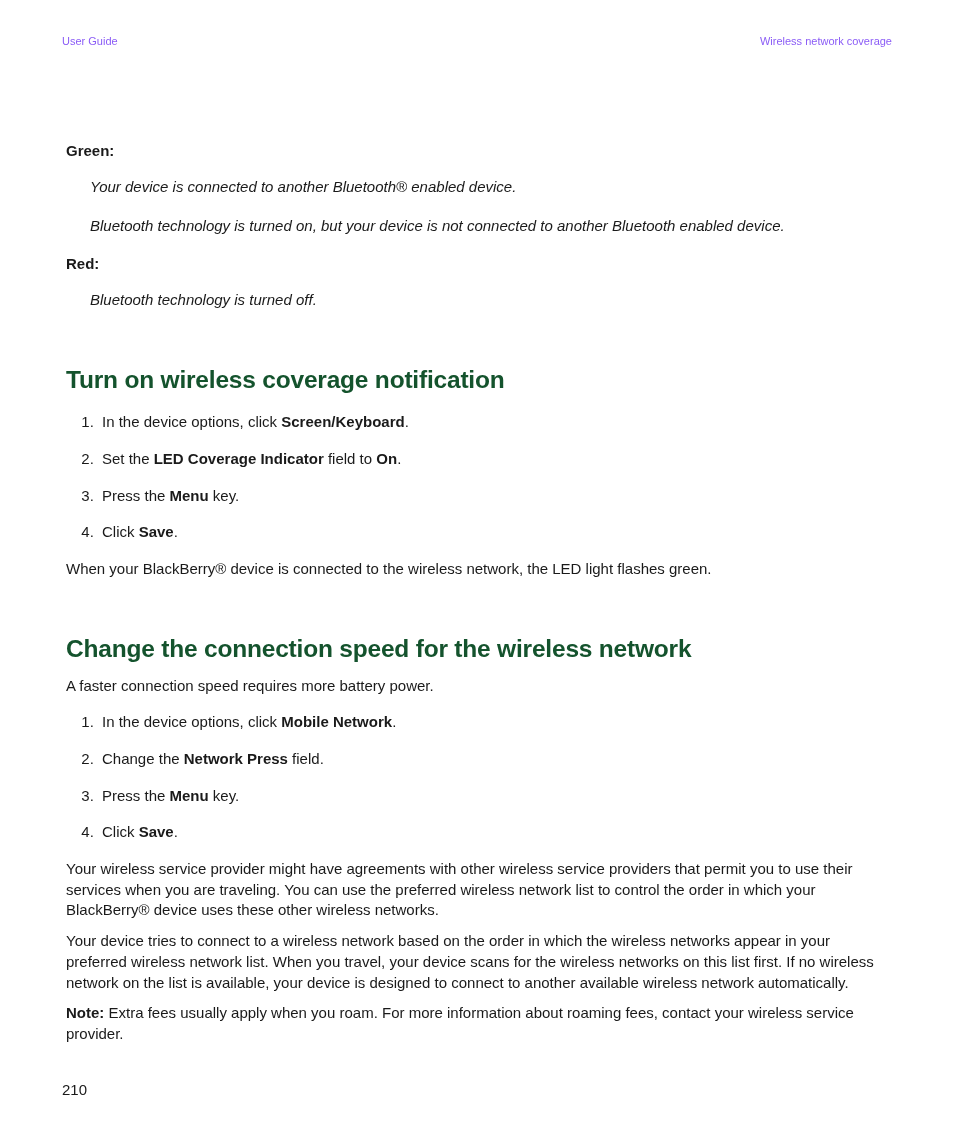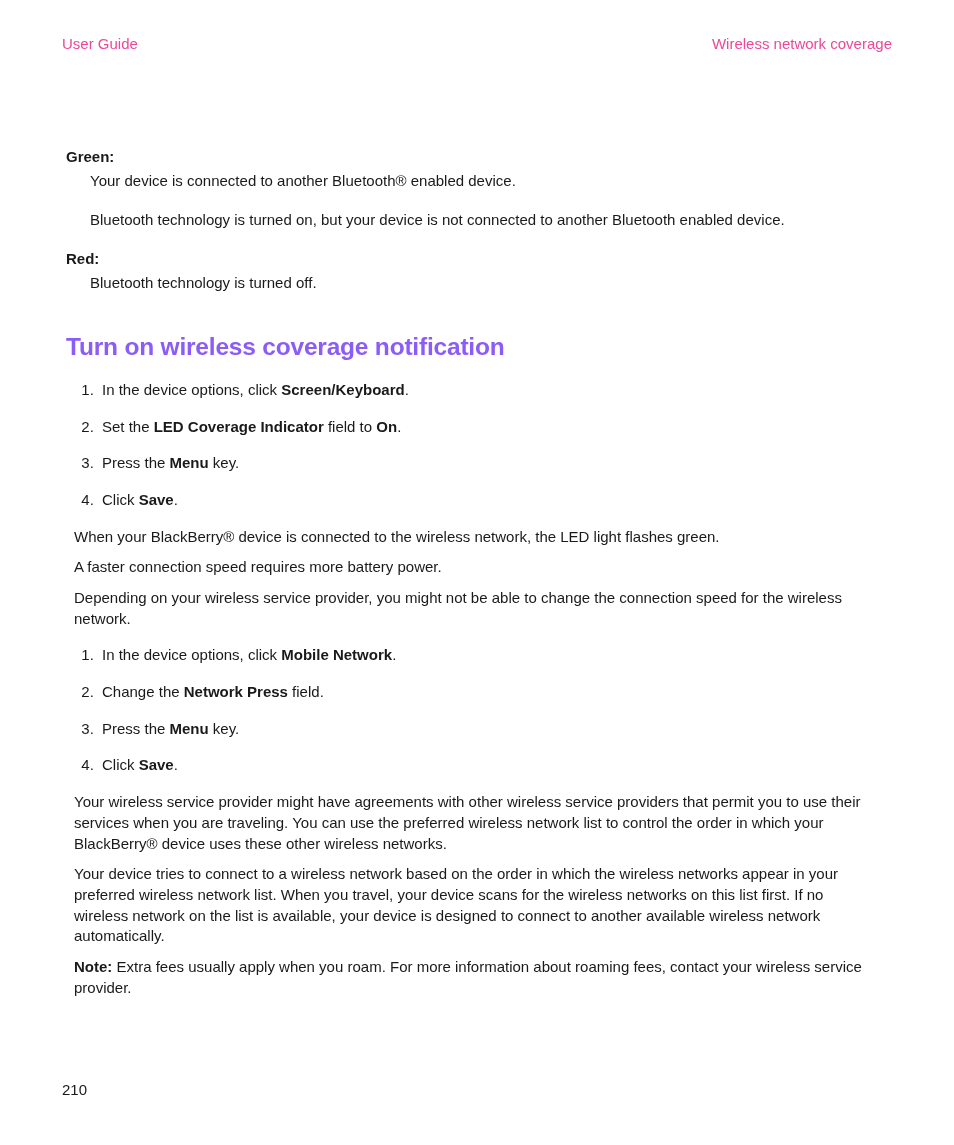--- a/index.html
+++ b/index.html
@@ -14,52 +14,53 @@
     padding: 34px 62px 30px 62px;
     font-family: "Segoe UI", "Helvetica Neue", Arial, sans-serif;
     color: #1a1a1a;
     position: relative;
     font-size: 15px;
     line-height: 1.38;
   }
   .header-row {
     display: flex;
     justify-content: space-between;
-    font-size: 15px;
-    color: #ec4899;
+    font-size: 11px;
+    color: #8b5cf6;
     margin-bottom: 92px;
   }
   .content {
     padding: 0 4px;
   }
   .dl dt {
     font-weight: 700;
     margin: 0 0 4px 0;
   }
   .dl dd {
-    margin: 4px 0 18px 24px;
+    margin: 15px 0 18px 24px;
+    font-style: italic;
   }
   h2.section {
     font-family: "Segoe UI", "Helvetica Neue", Arial, sans-serif;
     font-weight: 700;
     font-size: 24.5px;
-    color: #8b5cf6;
-    margin: 36px 0 10px 0;
+    color: #14532d;
+    margin: 52px 0 10px 0;
     letter-spacing: -0.2px;
   }
   ol.steps {
     margin: 6px 0 10px 0;
     padding-left: 32px;
   }
   ol.steps li {
     padding-left: 4px;
     margin: 16px 0;
   }
   p.body {
-    margin: 10px 8px;
+    margin: 10px 0;
   }
   strong { font-weight: 700; }
   .page-number {
     position: absolute;
     left: 62px;
     bottom: 44px;
     font-size: 15px;
   }
   .first-heading { margin-top: 40px; }
   .third-heading { margin-top: 28px; }
@@ -96,23 +97,23 @@
       <li>
         <span>Press the </span><strong>Menu</strong><span> key.</span>
       </li>
       <li>
         <span>Click </span><strong>Save</strong><span>.</span>
       </li>
     </ol>
 
     <p class="body">When your BlackBerry® device is connected to the wireless network, the LED light flashes green.</p>
 
+    <h2 class="section">Change the connection speed for the wireless network</h2>
 
     <p class="body" style="margin-top:6px;">A faster connection speed requires more battery power.</p>
-    <p class="body">Depending on your wireless service provider, you might not be able to change the connection speed for the wireless network.</p>
 
     <ol class="steps">
       <li>
         <span>In the device options, click </span><strong>Mobile Network</strong><span>.</span>
       </li>
       <li>
         <span>Change the </span><strong>Network Press</strong><span> field.</span>
       </li>
       <li>
         <span>Press the </span><strong>Menu</strong><span> key.</span>

